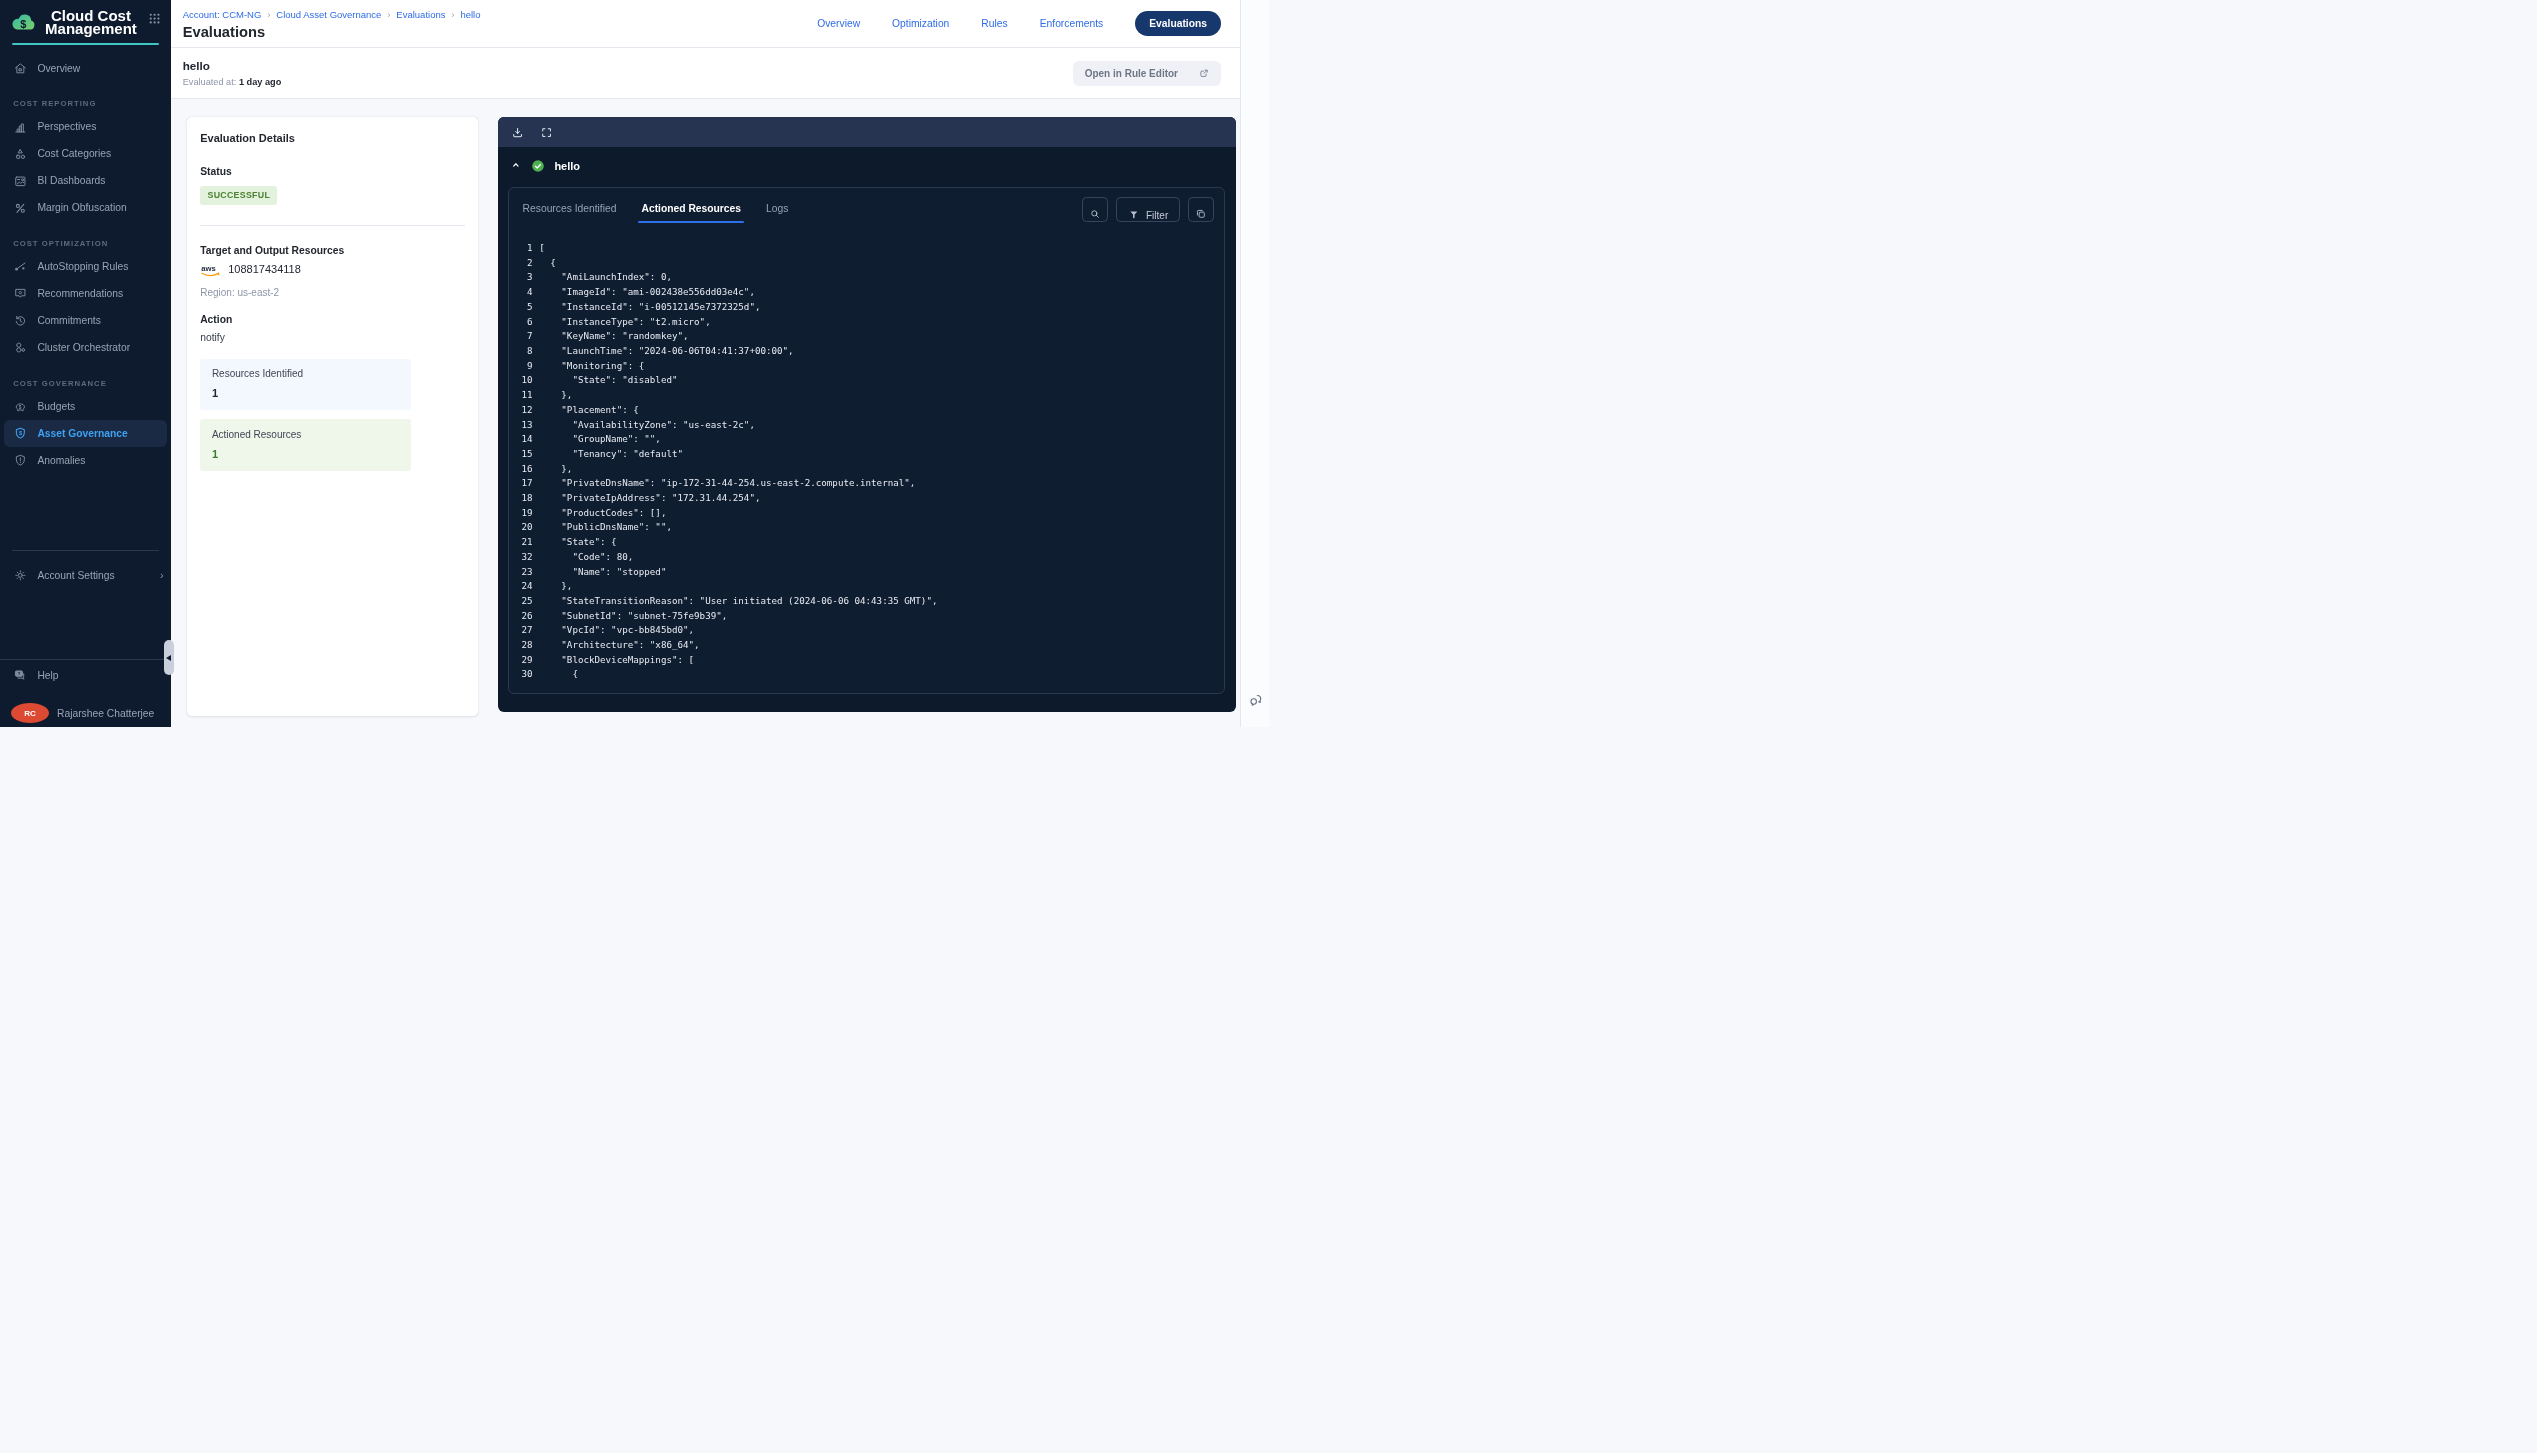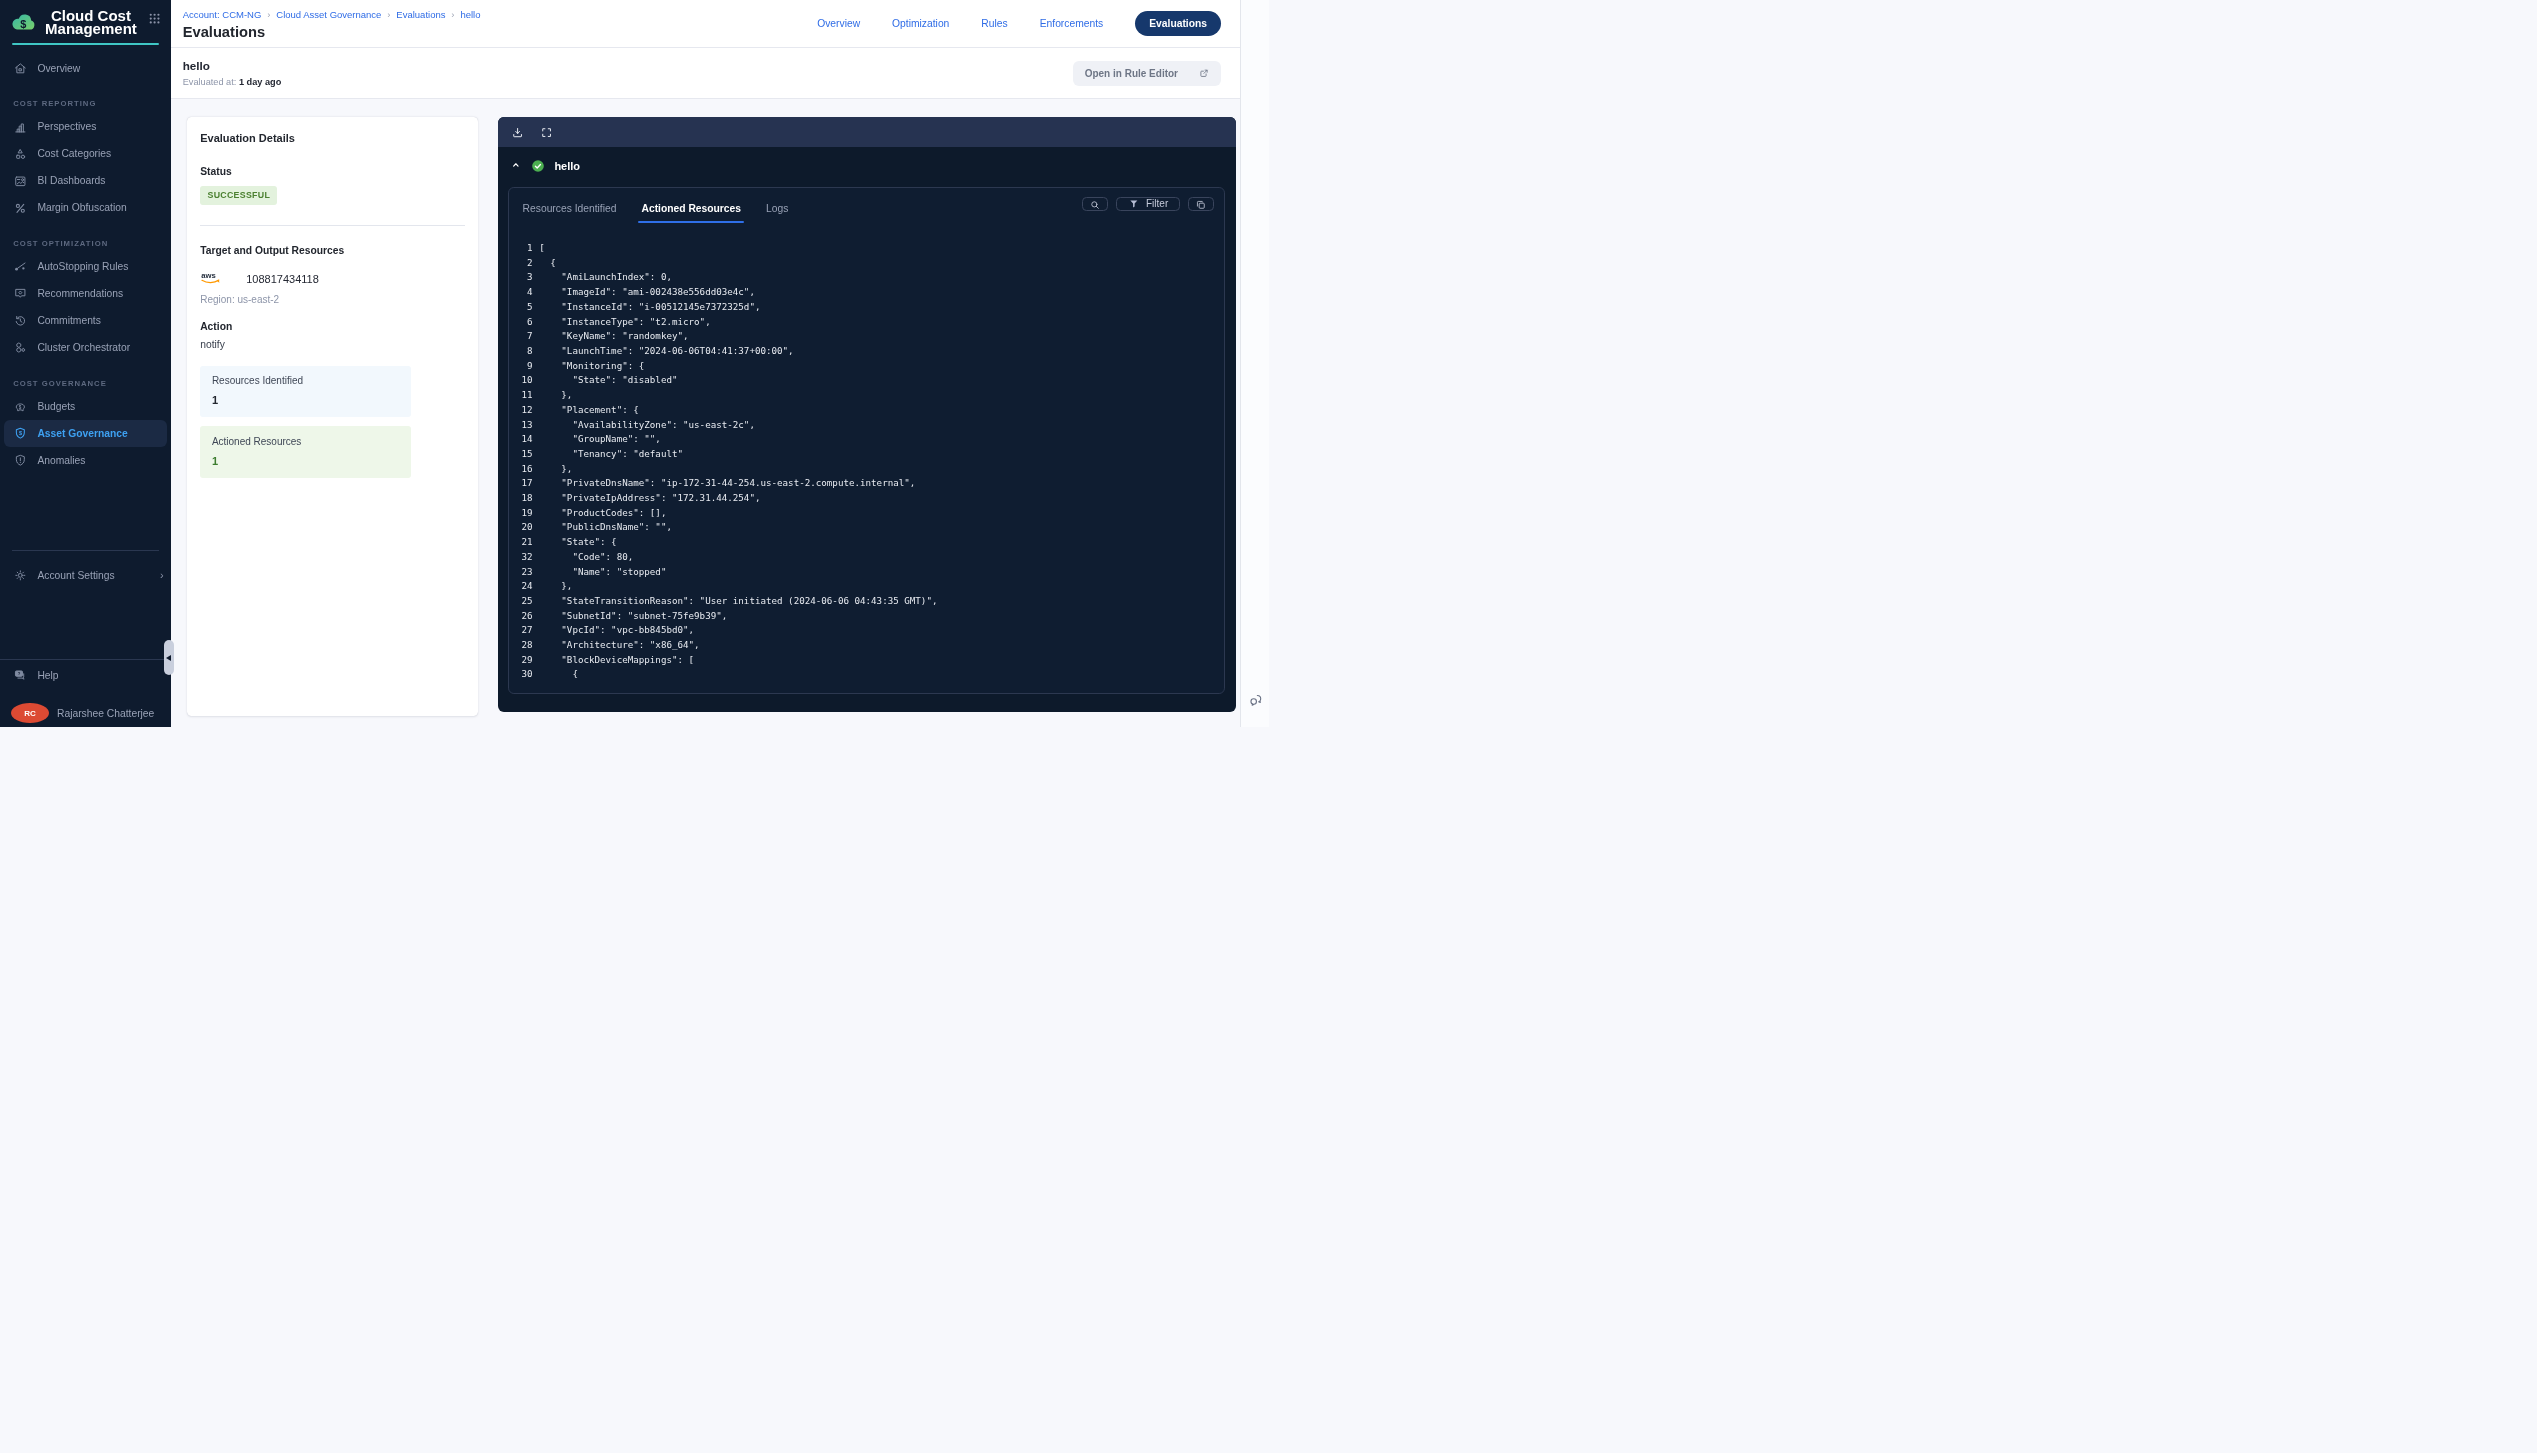--- a/index.html
+++ b/index.html
@@ -99,21 +99,21 @@
   }
   .card-title { font-size:11px; font-weight:bold; color:#22262e; }
   .field-label { font-size:10.3px; font-weight:bold; color:#22262e; }
   .lbl-status { margin-top:22px; }
   .badge {
     display:inline-block; margin-top:8.8px; background:#e3f2dd; color:#4b8030;
     font-size:8.8px; font-weight:bold; letter-spacing:0.3px; padding:4.4px 7.3px; border-radius:2.9px;
   }
   .card-divider { height:0.7px; background:#e3e6ed; margin-top:20.6px; }
   .lbl-target { margin-top:19px; }
-  .aws-row { display:flex; align-items:flex-end; gap:23px; margin-top:14px; }
+  .aws-row { display:flex; align-items:flex-start; gap:5px; margin-top:7px; }
   .account-id { font-size:11px; color:#242833; }
   .region { font-size:10px; color:#8d95a9; margin-top:9.5px; }
   .lbl-action { margin-top:16px; }
   .action-value { font-size:10.3px; color:#3a414e; margin-top:6.6px; }
   .stat { width:211px; border-radius:2.9px; padding:9.5px 11.7px 11px; margin-top:16px; cursor:pointer; }
   .stat.green-bg { background:#eef7e9; margin-top:8.8px; }
   .stat.blue-bg { background:#f2f8fd; }
   .stat-label { font-size:10px; color:#3f4756; }
   .stat-value { font-size:11px; font-weight:bold; color:#23272f; margin-top:8px; }
   .stat.green-bg .stat-value { color:#3c7d2f; }
@@ -135,22 +135,22 @@
     flex:1; min-height:0; margin:7.3px 10.3px 18.4px; border:0.7px solid #2c3850; border-radius:5.9px;
     background:#0f1d31; display:flex; flex-direction:column; overflow:hidden;
   }
   .card-head { display:flex; align-items:flex-start; justify-content:space-between; padding:8.8px 10.3px 0 10.3px; flex:none; }
   .tabs { display:flex; gap:22px; padding-left:1.5px; }
   .tab { position:relative; font-size:10.3px; color:#99a2b6; padding:5.9px 1.5px 9.5px; cursor:pointer; }
   .tab.active { color:#fff; font-weight:bold; }
   .tab.active::after { content:""; position:absolute; left:-1.5px; right:-1.5px; bottom:0; height:2.2px; background:#2f6fe8; border-radius:1.5px; }
   .card-tools { display:flex; align-items:center; gap:8.8px; }
   .tool-btn {
-    height:14px; min-width:23.5px; border:0.7px solid #39445c; border-radius:4.4px; background:transparent;
-    color:#c6cbdb; display:flex; align-items:flex-start; justify-content:center; cursor:pointer; font-family:inherit;
+    height:25px; min-width:23.5px; border:0.7px solid #39445c; border-radius:4.4px; background:transparent;
+    color:#c6cbdb; display:flex; align-items:flex-end; justify-content:center; cursor:pointer; font-family:inherit;
   }
   .tool-btn svg { width:11.7px; height:11.7px; }
   .filter-btn { padding:0 10.3px; gap:6.6px; font-size:10px; color:#c6cbdb; }
 
   .code-area {
     flex:1; min-height:0; overflow:auto; padding:17.6px 0 7.3px 7.3px;
     font-family:"DejaVu Sans Mono", monospace; font-size:9.2px; line-height:14.7px; color:#e8ebf1;
   }
   .code-area::-webkit-scrollbar { width:0; height:0; }
   .cl { display:flex; white-space:pre; }

